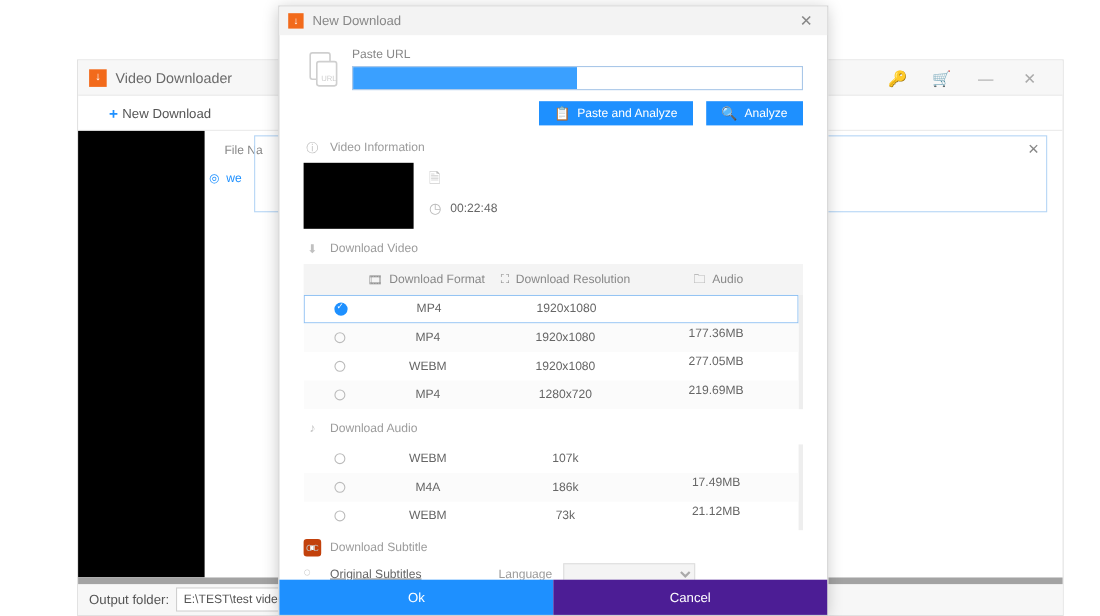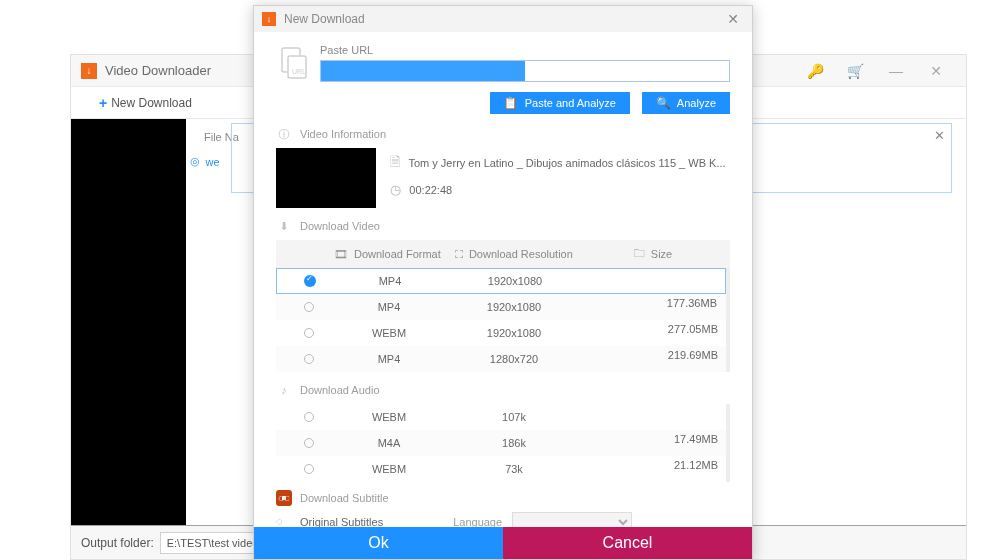--- a/index.html
+++ b/index.html
@@ -18,21 +18,21 @@
   .main-title { color:#6a6a6a; font-size:13px; flex:1; }
   .main-titlebar .ticon { width: 40px; text-align:center; color:#aaa; font-size:14px; }
   .main-subbar { height:32px; padding-left:28px; display:flex; align-items:center; border-bottom:1px solid #eaeaea;}
   .plus { color:#1e90ff; font-size:14px; margin-right:4px; font-weight:bold;}
   .main-body { display:flex; position:absolute; top:64px; bottom:34px; left:0; right:0;}
   .thumb-side { width:115px; background:#000; }
   .info-side { flex:1; padding:12px 14px; position:relative;}
   .info-frame { position:absolute; left:45px; right:14px; top:4px; height:70px; border:1px solid #b5d5f5;}
   .info-frame .close-x { position:absolute; right:6px; top:4px; color:#888; font-size:13px; }
 
-  .bottom-bar { position:absolute; bottom:0; left:0; right:0; height:34px; background:#f7f7f7; border-top:1px solid #a3a3a3; display:flex; align-items:center; padding:0 10px;}
+  .bottom-bar { position:absolute; bottom:0; left:0; right:0; height:34px; background:#f7f7f7; border-top:6px solid #a3a3a3; display:flex; align-items:center; padding:0 10px;}
   .bottom-bar .of-label { color:#555; margin-right:6px;}
   .bottom-bar input { height:22px; border:1px solid #d0d0d0; padding:0 6px; font-size:11px; color:#555; width:120px;}
   .dl-all-btn { margin-left:auto; height:34px; width:150px; background:#1e90ff; color:#fff; display:flex; align-items:center; justify-content:center; font-size:14px; border:none;}
   .clock-btn { width:40px; height:34px; border:none; border-left:1px solid #3aa0ff; background:#1e90ff; color:#fff; font-size:16px; display:flex; align-items:center; justify-content:center;}
 
   
   .dialog {
     position:absolute; left:253px; top:5px; width:500px; bottom:0;
     background:#fff; border:1px solid #d0d0d0;
     box-shadow: 0 2px 14px rgba(0,0,0,.22);
@@ -73,38 +73,38 @@
   .fmt-head .c3 { width:140px; display:flex; align-items:center; gap:6px; justify-content:center;}
   .fmt-head .c4 { flex:1; display:flex; align-items:center; gap:6px; justify-content:center;}
 
   .fmt-body { max-height:104px; overflow:hidden; position:relative; border-right:4px solid #eee;}
   .fmt-row { display:flex; height:26px; align-items:center; font-size:11px; color:#666; padding:0 8px;}
   .fmt-row:nth-child(odd){ background:#fbfbfb;}
   .fmt-row.selected { background:#fff; border:1px solid #8abef2; }
   .fmt-row .r1 { width:50px; display:flex; justify-content:center;}
   .fmt-row .r2 { width:110px; text-align:center;}
   .fmt-row .r3 { width:140px; text-align:center;}
-  .fmt-row .r4 { flex:1; text-align:right;margin-top:44px;}
+  .fmt-row .r4 { flex:1; text-align:center;margin-top:44px;}
   .radio { width:10px; height:10px; border-radius:50%; border:1px solid #bbb; display:inline-block;}
   .radio.on { width:12px; height:12px; border:none; background:#1e90ff; position:relative;}
   .radio.on::after { content:"✓"; color:#fff; font-size:8px; position:absolute; left:2px; top:-1px;}
   .scroll-ind { position:absolute; right:-4px; width:4px; background:#ccc; top:0; height:40px;}
 
   .aud-body { max-height:78px; overflow:hidden; position:relative; border-right:4px solid #eee;}
 
   .sub-row { display:flex; align-items:center; gap:10px; margin-top:6px; font-size:11px; color:#666;}
   .sub-row .spin { width:14px; height:14px; color:#888; }
   .sub-row .lang-label { margin-left:60px; color:#9c9c9c;}
   .sub-row select { height:20px; border:1px solid #ddd; background:#f4f4f4; color:#aaa; width:120px; font-size:11px;}
   .orig-link { color:#666; text-decoration:underline; }
 
   .dlg-footer { height:32px; display:flex; }
-  .dlg-footer button { flex:1; border:none; color:#fff; font-size:16px; }
+  .dlg-footer button { flex:1; border:none; color:#fff; font-size:12px; }
   .ok-btn { background:#1e90ff;}
-  .cancel-btn { background:#be185d;}
+  .cancel-btn { background:#4c1d95;}
 </style>
 </head>
 <body>
 
 <div class="main-window">
   <div class="main-titlebar">
     <div class="main-logo">↓</div>
     <div class="main-title">Video Downloader</div>
     <div class="ticon" style="color:#e6b24a;">🔑</div>
     <div class="ticon" style="color:#e6b24a;">🛒</div>
@@ -172,21 +172,20 @@
 
     <div class="sect-head">
       <span class="hicon">ⓘ</span>
       <span>Video Information</span>
     </div>
     <div class="vid-info">
       <div class="vid-thumb"></div>
       <div class="vid-meta">
         <div class="vid-title-row">
           <span class="doc-icon">🗎</span>
-          <span>Tom y Jerry en Latino _ Dibujos animados clásicos 115 _ WB K...</span>
         </div>
         <div class="vid-dur-row">
           <span class="clk-icon">◷</span>
           <span>00:22:48</span>
         </div>
       </div>
     </div>
 
     <div class="sect-head">
       <span class="hicon">⬇</span>
@@ -197,21 +196,21 @@
       <div class="c2">
           <span>🎞</span>
           <span>Download Format</span>
         </div>
       <div class="c3">
           <span>⛶</span>
           <span>Download Resolution</span>
         </div>
       <div class="c4">
           <span>🗀</span>
-          <span>Size</span>
+          <span>Audio</span>
         </div>
     </div>
     <div class="fmt-body" id="video-fmt-body">
       <div class="scroll-ind"></div>
     <div class="fmt-row selected">
           <div class="r1">
             <span class="radio on"></span>
           </div>
           <div class="r2">MP4</div>
           <div class="r3">1920x1080</div>

